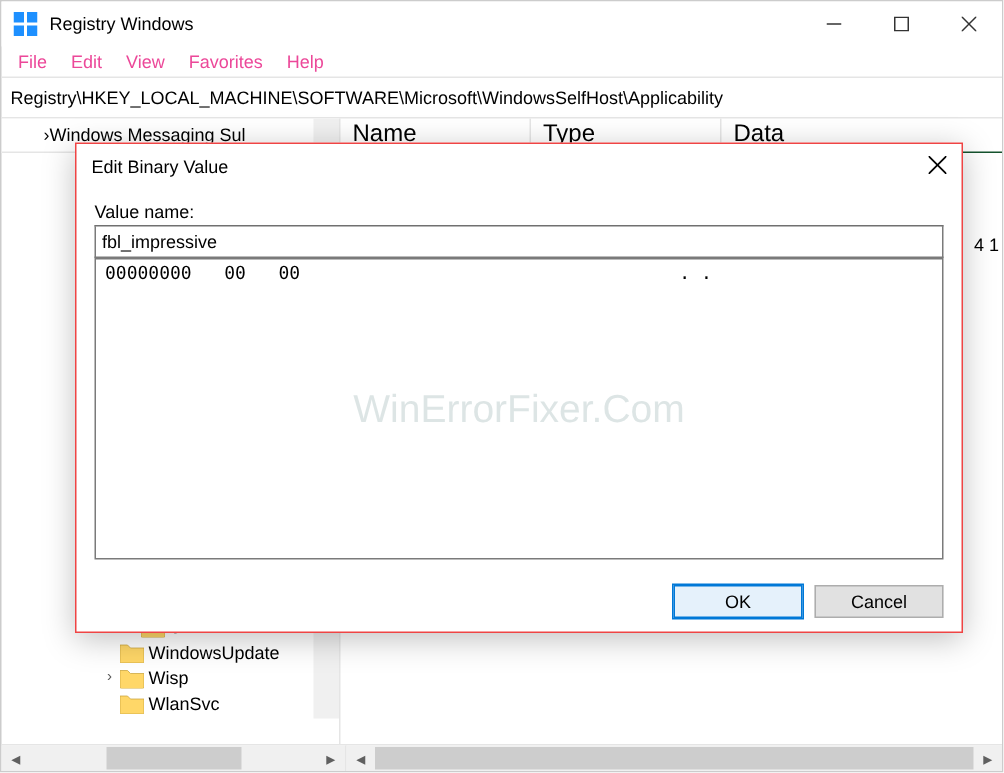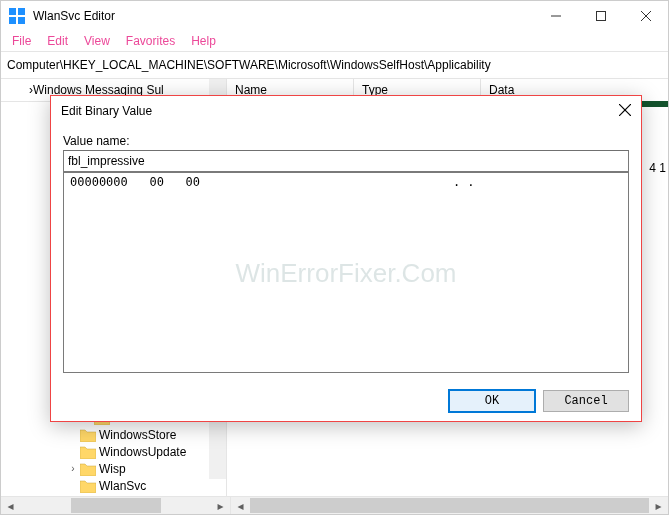--- a/index.html
+++ b/index.html
@@ -17,21 +17,21 @@
 .body{flex:1;display:flex;position:relative;min-height:0}
 .tree{width:225px;border-right:1px solid #e5e5e5;overflow:hidden;position:relative;font-size:12px}
 .tree-inner{position:absolute;top:0;left:0;right:0}
 .tree-row{height:17px;display:flex;align-items:center;padding-left:10px;white-space:nowrap}
 .tree-row .tw{width:12px;display:flex;align-items:center;justify-content:center;color:#5a5a5a;font-size:10px}
 .tree-row .folder{width:16px;height:14px;margin:0 3px 0 1px}
 .folder svg{width:16px;height:14px}
 .tree-header{height:22px;display:flex;align-items:center;background:#fff;border-bottom:1px solid #e5e5e5;padding-left:28px;font-size:12px}
 .tree-header .sort{margin-left:auto;margin-right:6px;color:#555;font-size:9px}
 .list{flex:1;display:flex;flex-direction:column;min-width:0}
-.list-header{height:22px;display:flex;align-items:center;border-bottom:6px solid #14532d;font-size:12px}
+.list-header{height:22px;display:flex;align-items:center;border-bottom:1px solid #14532d;font-size:16px}
 .list-header .col{padding:0 8px;border-right:1px solid #e5e5e5;height:100%;display:flex;align-items:center}
 .list-header .col.name{width:110px}
 .list-header .col.type{width:110px}
 .list-header .col.data{flex:1;border-right:0}
 .list-body{flex:1;position:relative}
 .list-row{height:17px;display:flex;align-items:center;font-size:12px;padding-left:6px}
 .statusbar{height:17px;border-top:1px solid #e5e5e5;display:flex}
 .scrollbar-h{height:17px;background:#f0f0f0;display:flex;align-items:center;justify-content:space-between;padding:0 2px}
 .scrollbar-h .arrow{width:15px;height:15px;display:flex;align-items:center;justify-content:center;color:#606060}
 .scrollbar-h .thumb{flex:1;height:15px;margin:0 2px;background:#cdcdcd}
@@ -42,40 +42,40 @@
 .dialog{position:absolute;left:50px;top:95px;width:590px;height:325px;background:#fff;border:1px solid #ef4444;box-shadow:0 4px 20px rgba(0,0,0,.25);display:flex;flex-direction:column}
 .dlg-title{height:30px;display:flex;align-items:center;padding:0 10px;font-size:12px}
 .dlg-title .t{flex:1}
 .dlg-title .x{width:30px;text-align:right}
 .dlg-body{flex:1;padding:4px 12px 0;display:flex;flex-direction:column;font-size:12px}
 .dlg-label{margin:4px 0 2px}
 .dlg-input{border:1px solid #7a7a7a;border-top-color:#707070;height:18px;padding:1px 4px;font-size:12px;font-family:inherit;background:#fff}
 .dlg-hex{border:1px solid #7a7a7a;flex:1;margin-bottom:8px;padding:2px 6px;font-family:Consolas,monospace;font-size:12px;background:#fff;position:relative;overflow:hidden}
 .dlg-hex .row{white-space:pre}
 .dlg-buttons{height:40px;display:flex;align-items:center;justify-content:flex-end;gap:8px;padding:0 12px;border-top:0}
-.btn{min-width:86px;height:22px;border:1px solid #adadad;background:#e1e1e1;font-size:12px;font-family:Liberation Mono, monospace;padding:0 8px}
+.btn{min-width:86px;height:22px;border:1px solid #adadad;background:#e1e1e1;font-size:12px;font-family:Liberation Sans, sans-serif;padding:0 8px}
 .btn.primary{border:1px solid #0078d7;outline:1px solid #0078d7;background:#e5f1fb}
 
 .watermark{position:absolute;left:50%;top:50%;transform:translate(-50%,-50%);font-size:26px;color:rgba(120,150,150,.25);font-weight:400;pointer-events:none;font-family:Liberation Sans, sans-serif}
 </style>
 </head>
 <body>
 
 <div class="window">
 
   <div class="titlebar">
     <span class="app-icon">
       <svg viewBox="0 0 16 16">
           <rect x="0" y="0" width="7" height="7" fill="#1e90ff"></rect>
           <rect x="9" y="0" width="7" height="7" fill="#1e90ff"></rect>
           <rect x="0" y="9" width="7" height="7" fill="#1e90ff"></rect>
           <rect x="9" y="9" width="7" height="7" fill="#1e90ff"></rect>
         </svg>
     </span>
-    <span class="title">WlanSvc Editor</span>
+    <span class="title">Registry Windows</span>
     <div class="winbtns">
       <div class="winbtn">
           <svg viewBox="0 0 10 10">
             <line x1="0" y1="5" x2="10" y2="5" stroke="#333" stroke-width="1"></line>
           </svg>
         </div>
       <div class="winbtn">
           <svg viewBox="0 0 10 10">
             <rect x="0.5" y="0.5" width="9" height="9" fill="none" stroke="#333" stroke-width="1"></rect>
           </svg>
@@ -91,46 +91,39 @@
 
   <div class="menubar">
     <span class="menuitem">File</span>
     <span class="menuitem">Edit</span>
     <span class="menuitem">View</span>
     <span class="menuitem">Favorites</span>
     <span class="menuitem">Help</span>
   </div>
 
   <div class="addrbar">
-    <span class="addr">Computer\HKEY_LOCAL_MACHINE\SOFTWARE\Microsoft\WindowsSelfHost\Applicability</span>
+    <span class="addr">Registry\HKEY_LOCAL_MACHINE\SOFTWARE\Microsoft\WindowsSelfHost\Applicability</span>
   </div>
 
   <div class="body">
 
     <div class="tree tree-scroll">
       <div class="tree-header">
         <span class="tw">›</span>
         <span>Windows Messaging Sul</span>
         <span class="sort">▴</span>
       </div>
       <div class="tree-inner" style="top:330px">
 
         <div class="tree-row" style="padding-left:80px">
           <span class="tw">›</span>
           <span class="folder"><svg viewBox="0 0 16 14">
                 <path d="M0 2h5l2 2h9v9a1 1 0 0 1-1 1H1a1 1 0 0 1-1-1z" fill="#ffd768" stroke="#caa43c" stroke-width=".5"></path>
               </svg></span>
           <span>UI</span>
-        </div>
-        <div class="tree-row" style="padding-left:66px">
-          <span class="tw"></span>
-          <span class="folder"><svg viewBox="0 0 16 14">
-                <path d="M0 2h5l2 2h9v9a1 1 0 0 1-1 1H1a1 1 0 0 1-1-1z" fill="#ffd768" stroke="#caa43c" stroke-width=".5"></path>
-              </svg></span>
-          <span>WindowsStore</span>
         </div>
         <div class="tree-row" style="padding-left:66px">
           <span class="tw"></span>
           <span class="folder"><svg viewBox="0 0 16 14">
                 <path d="M0 2h5l2 2h9v9a1 1 0 0 1-1 1H1a1 1 0 0 1-1-1z" fill="#ffd768" stroke="#caa43c" stroke-width=".5"></path>
               </svg></span>
           <span>WindowsUpdate</span>
         </div>
         <div class="tree-row" style="padding-left:66px">
           <span class="tw">›</span>

